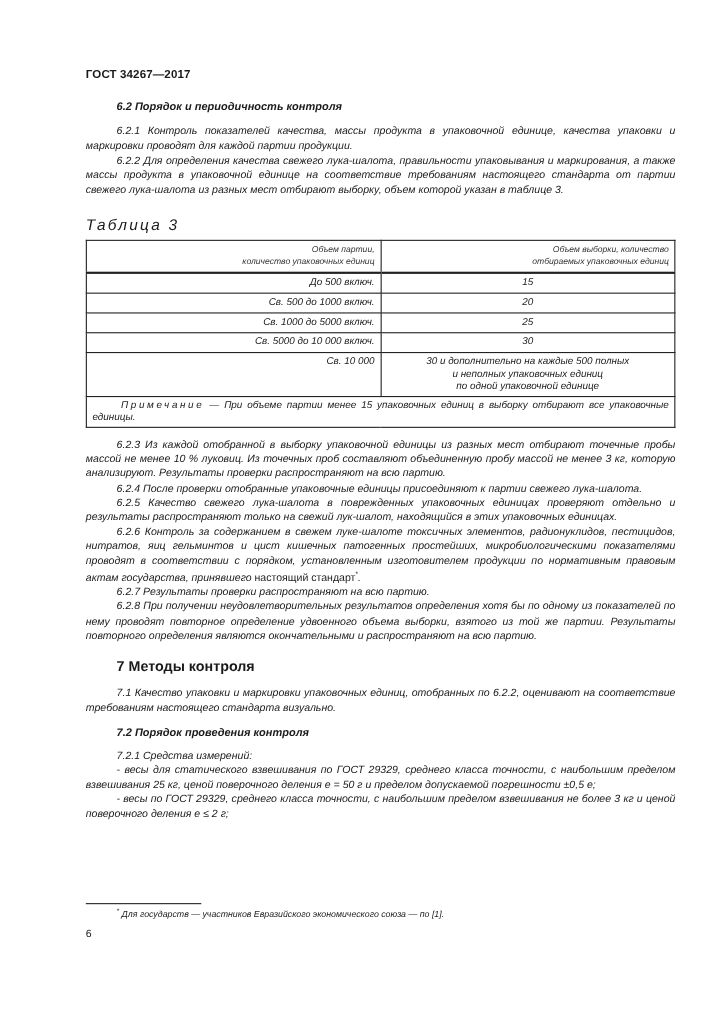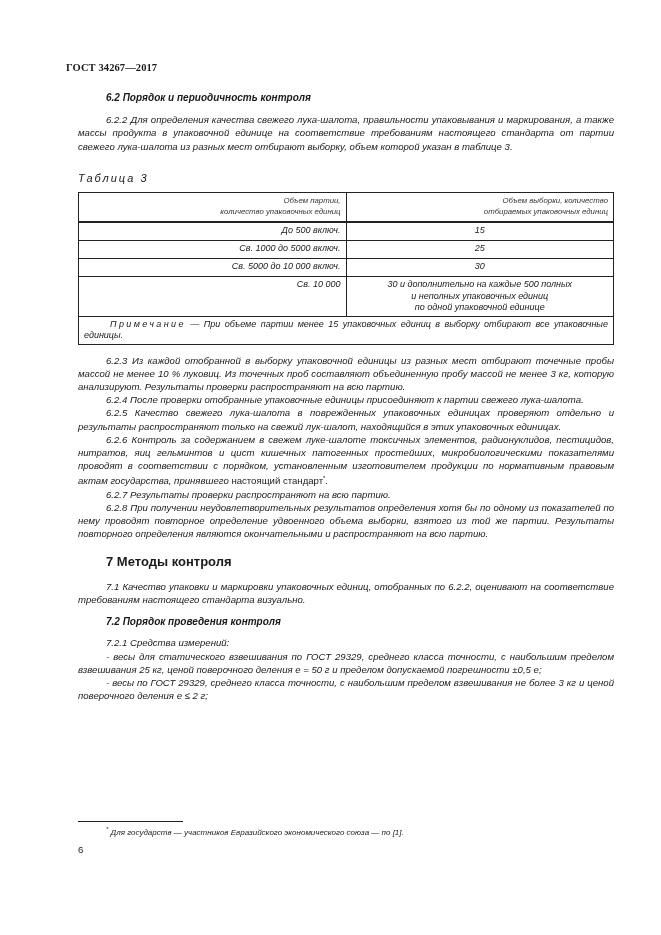--- a/index.html
+++ b/index.html
@@ -2,31 +2,31 @@
 <html><head>
   <meta charset="utf-8">
   <style>
     html, body { margin: 0; padding: 0; background: #ffffff; }
     body {
       width: 661px; height: 935px; position: relative; overflow: hidden;
       font-family: "Liberation Sans", sans-serif; color: #1a1a1a;
     }
     .page { position: absolute; left: 0; top: 0; width: 661px; height: 935px; }
     .header {
-      position: absolute; left: 66px; top: 62px;
-      font-weight: bold; font-size: 10.5px; letter-spacing: 0.1px; font-family: Liberation Serif, serif;
+      position: absolute; left: 78px; top: 62px;
+      font-weight: bold; font-size: 10.5px; letter-spacing: 0.1px;
     }
     .content {
       position: absolute; left: 78px; top: 91px; width: 536px;
       font-size: 9.6px; line-height: 13.2px; font-style: italic;
     }
     .h2 { font-weight: bold; font-style: italic; font-size: 10px; margin: 0 0 9px 28px; }
     .p { text-align: justify; text-indent: 28px; margin: 0; }
     .upright { font-style: normal; }
-    .table-caption { letter-spacing: 2px; font-size: 11px; margin: 19px 0 7px 0; }
+    .table-caption { letter-spacing: 2px; font-size: 14px; margin: 19px 0 7px 0; }
     table.t3 {
       width: 536px; border-collapse: collapse; font-size: 9px;
     }
     table.t3 td, table.t3 th {
       border: 1px solid #222; padding: 2px 5px; vertical-align: top;
     }
     table.t3 th { font-weight: normal; font-size: 7.8px; line-height: 10.5px; color: #333; text-align: right; padding: 3px 5px 4px 5px; }
     table.t3 thead tr th { border-bottom: 2px solid #222; }
     table.t3 td.c2 { text-align: center; margin-left: 16px; }
     table.t3 td { line-height: 11.5px; height: 13px; text-align: right; }
@@ -41,40 +41,45 @@
     sup.fn { font-size: 6px; font-style: normal; }
   </style>
 </head>
 <body>
 
 <div class="page">
   <div class="header">ГОСТ 34267—2017</div>
 
   <div class="content">
     <div class="h2">6.2 Порядок и периодичность контроля</div>
+    <p class="p">6.2.1 Контроль показателей качества, массы продукта в упаковочной единице, качества упаковки и маркировки проводят для каждой партии продукции.</p>
     <p class="p">6.2.2 Для определения качества свежего лука-шалота, правильности упаковывания и маркирования, а также массы продукта в упаковочной единице на соответствие требованиям настоящего стандарта от партии свежего лука-шалота из разных мест отбирают выборку, объем которой указан в таблице 3.</p>
 
     <div class="table-caption">Таблица 3</div>
     <table class="t3">
       <thead>
         <tr>
           <th style="width:50%;">
             <div>Объем партии,</div>
             <div>количество упаковочных единиц</div>
           </th>
           <th>
             <div>Объем выборки, количество</div>
             <div>отбираемых упаковочных единиц</div>
           </th>
         </tr>
       </thead>
       <tbody>
         <tr>
           <td>До 500 включ.</td>
           <td class="c2">15</td>
+        </tr>
+        <tr>
+          <td>Св. 500 до 1000 включ.</td>
+          <td class="c2">20</td>
         </tr>
         <tr>
           <td>Св. 1000 до 5000 включ.</td>
           <td class="c2">25</td>
         </tr>
         <tr>
           <td>Св. 5000 до 10 000 включ.</td>
           <td class="c2">30</td>
         </tr>
         <tr>

